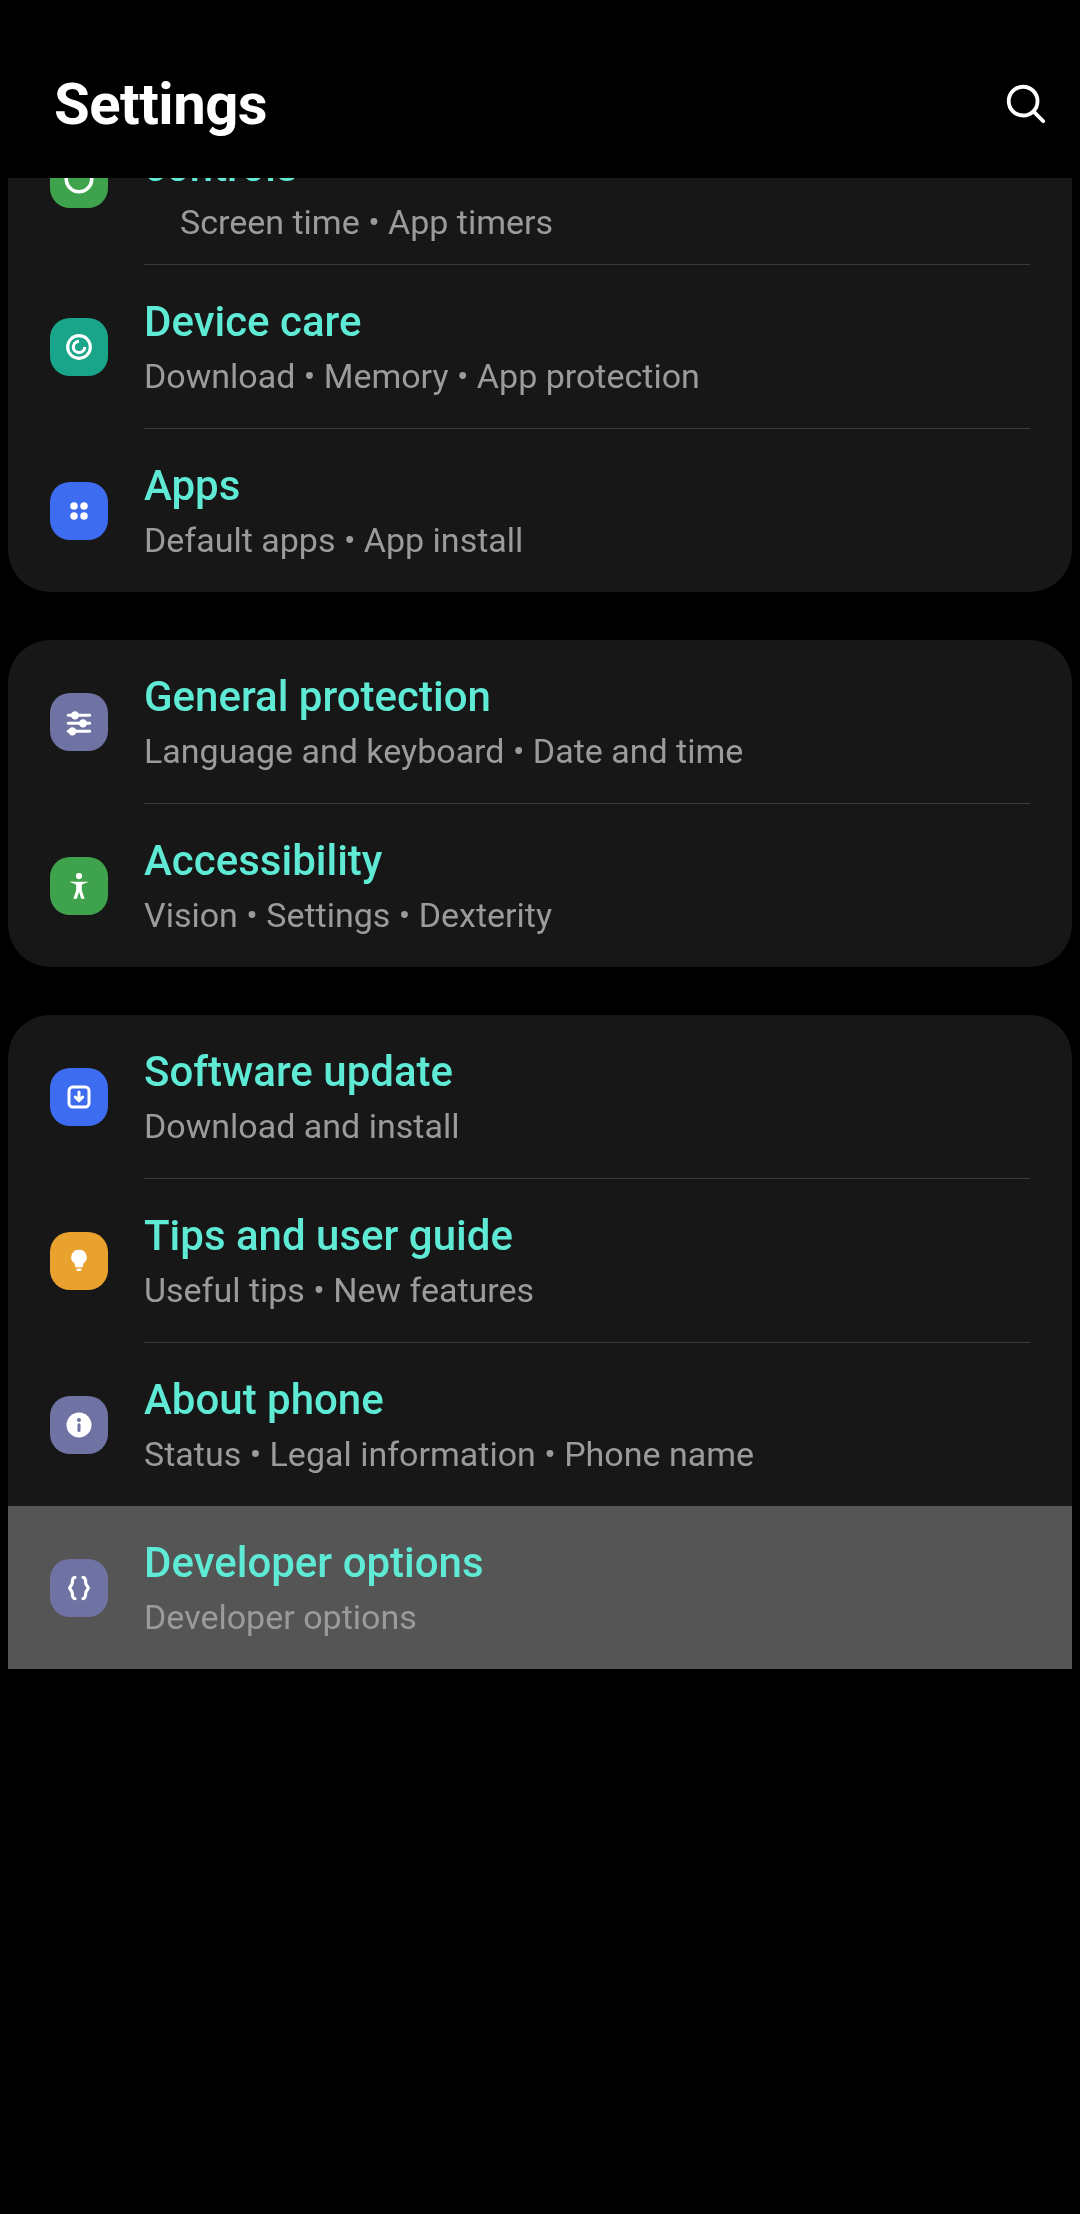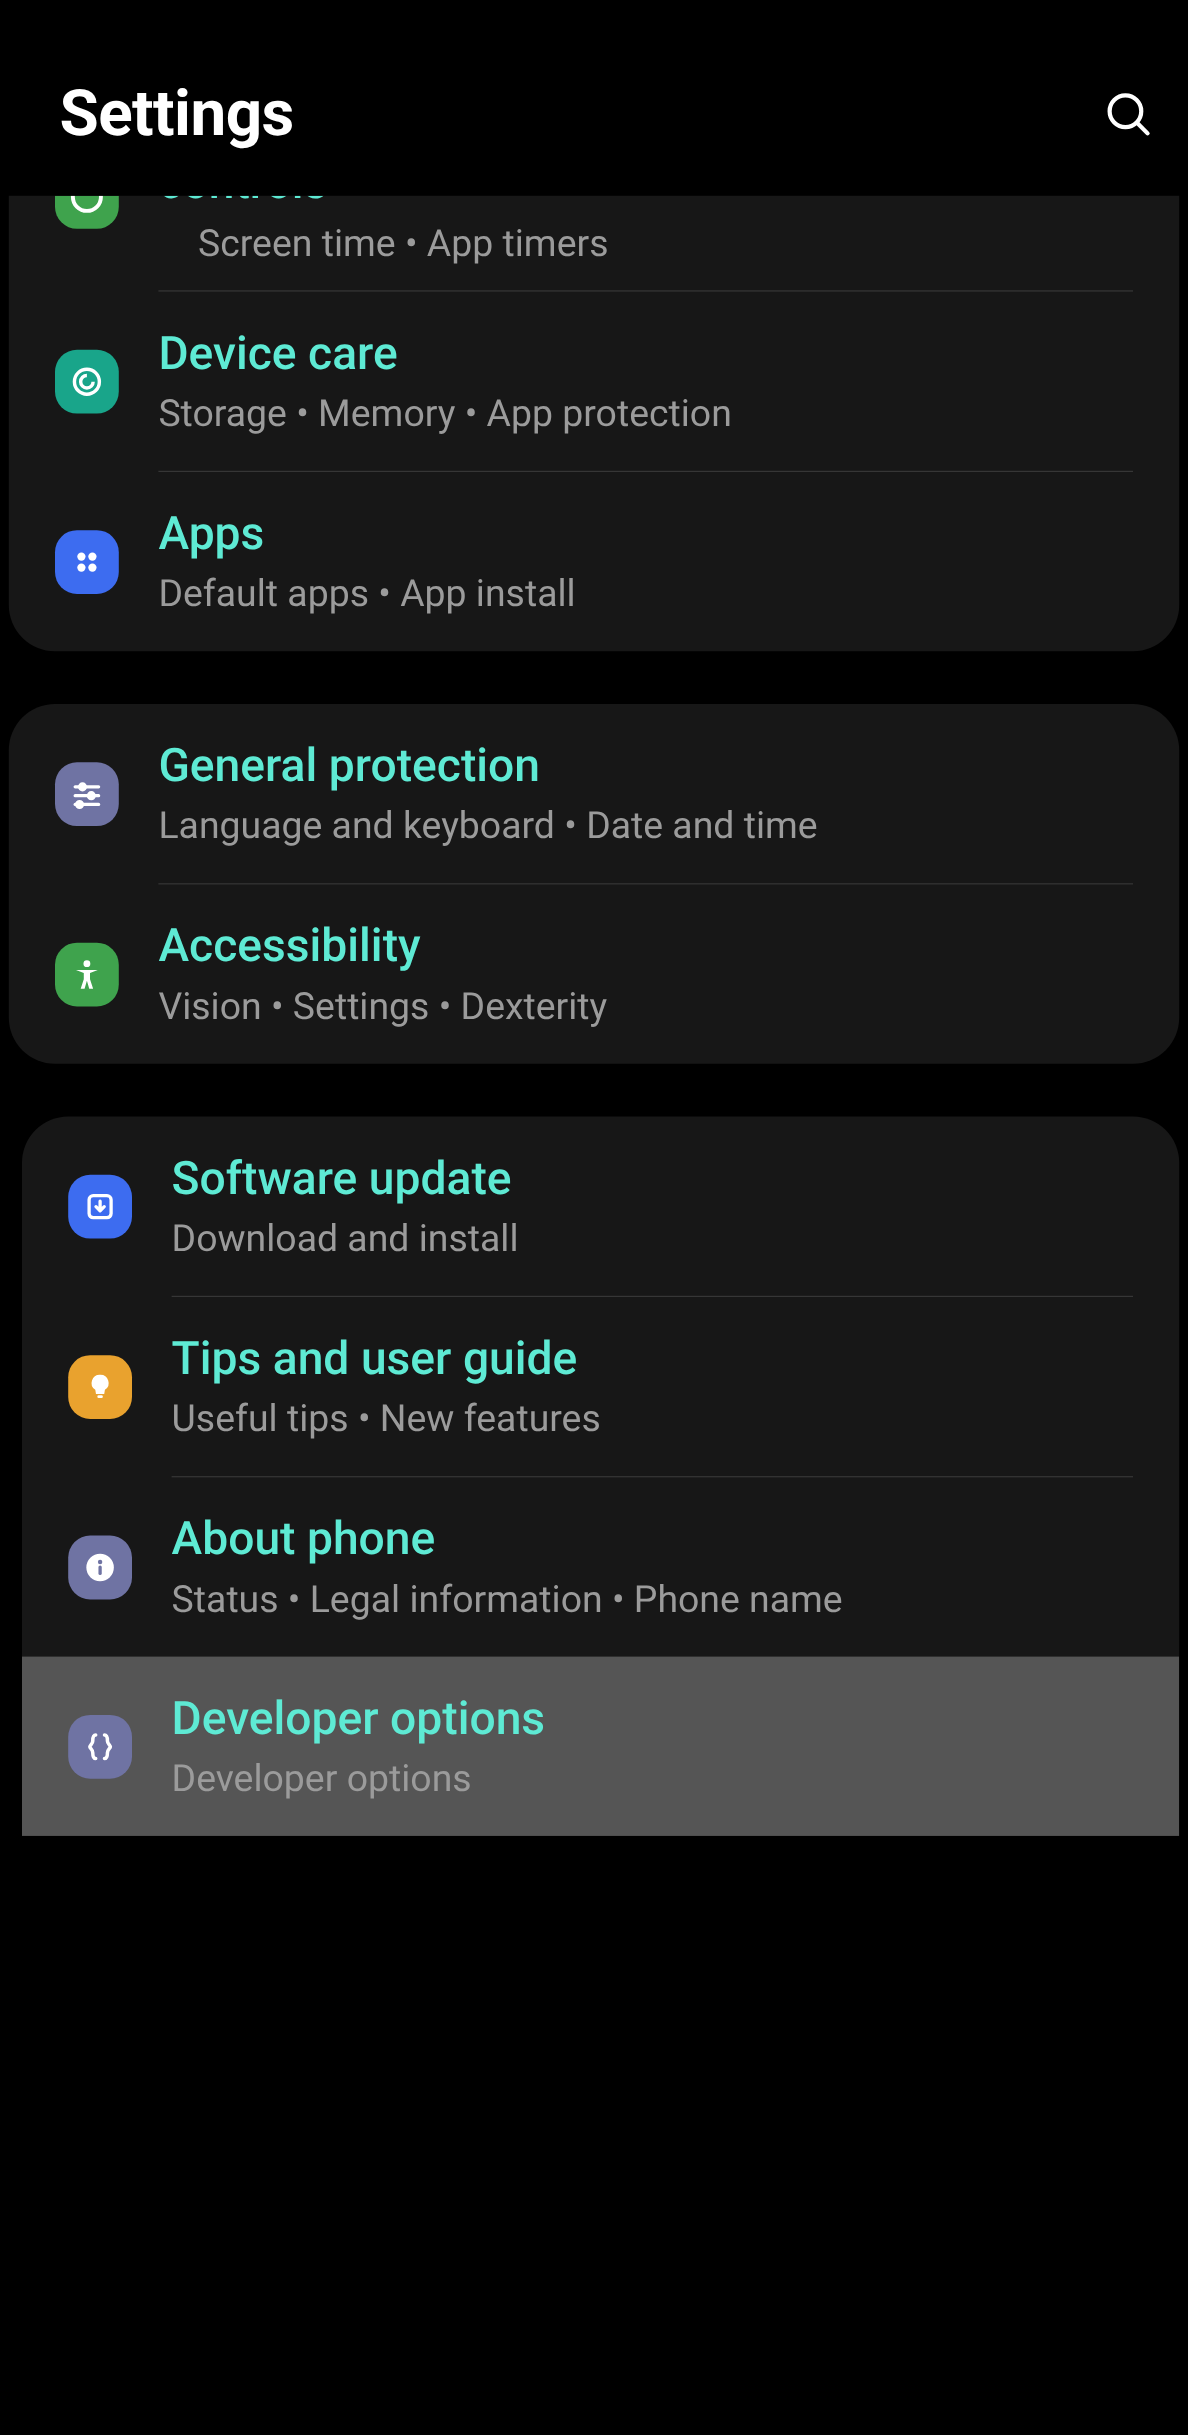--- a/index.html
+++ b/index.html
@@ -100,21 +100,20 @@
     bottom: 22px;
   }
   .cutoff-row .title {
     position:absolute;
     left: 136px;
     top: -36px;
   }
   .last-group {
     border-bottom-left-radius: 0;
     border-bottom-right-radius: 0;
-    margin-left: 12px;
   }
 </style>
 </head>
 <body>
 
 <div class="header">
   <div class="header-title">Settings</div>
   <div class="search-icon">
     <svg width="46" height="46" viewBox="0 0 24 24" fill="none" stroke="#ffffff" stroke-width="2" stroke-linecap="round">
       <circle cx="10.5" cy="10.5" r="7.5"></circle>
@@ -142,21 +141,21 @@
 
     <div class="row">
       <div class="icon-badge" style="background:#19a58a">
         <svg width="34" height="34" viewBox="0 0 24 24" fill="none" stroke="#ffffff" stroke-width="2.2">
           <circle cx="12" cy="12" r="8"></circle>
           <path d="M12 8 a4 4 0 1 0 4 4"></path>
         </svg>
       </div>
       <div class="texts">
         <div class="title">Device care</div>
-        <div class="subtitle">Storage  •  Memory  •  App protection</div>
+        <div class="subtitle">Download  •  Memory  •  App protection</div>
       </div>
     </div>
     <div class="divider"></div>
 
     <div class="row">
       <div class="icon-badge" style="background:#3d6cf0">
         <svg width="30" height="30" viewBox="0 0 24 24" fill="#ffffff">
           <circle cx="8" cy="8" r="3"></circle>
             <circle cx="16" cy="8" r="3"></circle>
           <circle cx="8" cy="16" r="3"></circle>

